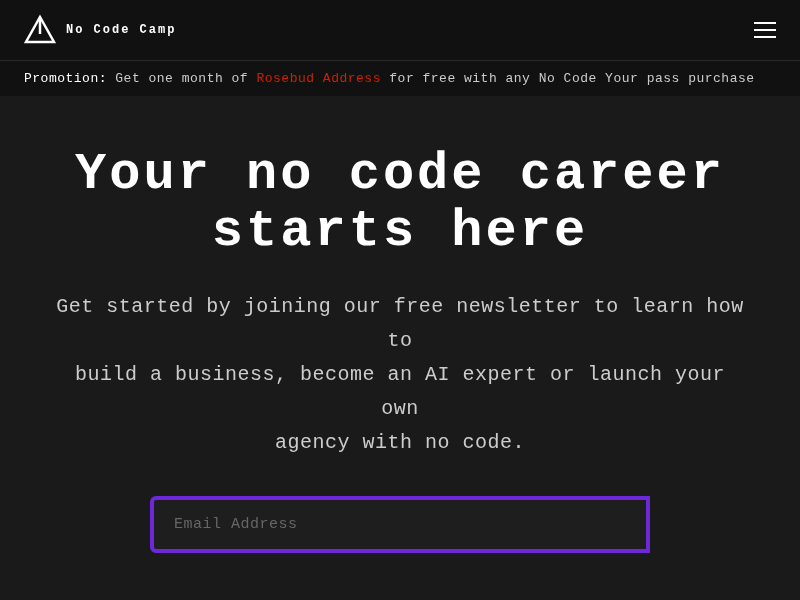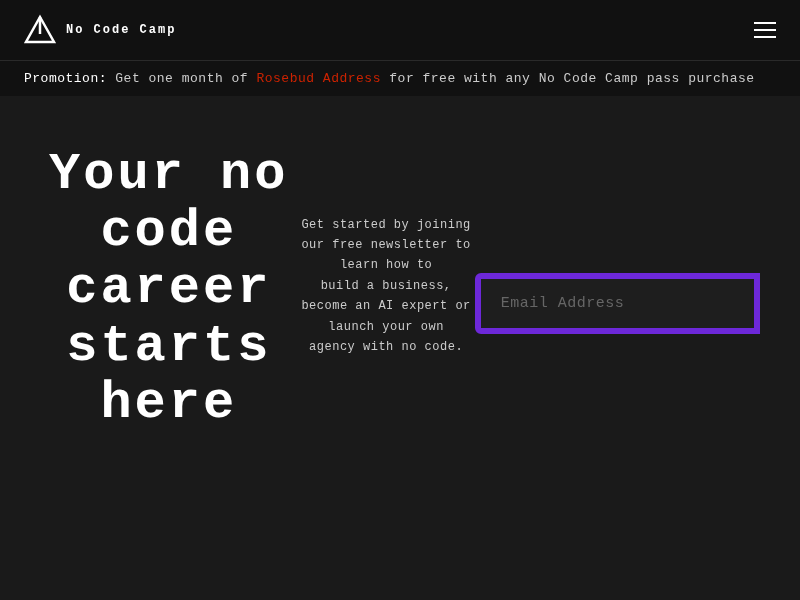--- a/index.html
+++ b/index.html
@@ -76,38 +76,39 @@
     }
 
     .promo-banner .promo-link {
       color: #cc2200;
       text-decoration: none;
     }
 
     
     .hero {
       display: flex;
+      flex-direction: column;
       align-items: center;
       justify-content: space-between;
       padding: 50px 40px 30px;
       text-align: center;
     }
 
     .hero-title {
       font-size: 52px;
       font-weight: 900;
       line-height: 1.1;
       letter-spacing: 3px;
       margin-bottom: 30px;
       font-family: 'Courier New', Courier, monospace;
       max-width: 720px;
     }
 
     .hero-subtitle {
-      font-size: 12px;
+      font-size: 20px;
       line-height: 1.7;
       color: #cccccc;
       max-width: 700px;
       margin-bottom: 36px;
       font-family: 'Courier New', Courier, monospace;
       letter-spacing: 0.5px;
     }
 
     
     .email-form {
@@ -116,21 +117,21 @@
       max-width: 500px;
     }
 
     .email-input {
       flex: 1;
       padding: 16px 20px;
       font-size: 15px;
       font-family: 'Courier New', Courier, monospace;
       background-color: #1e1e1e;
       color: #888888;
-      border: 6px solid #6d28d9;
+      border: 4px solid #6d28d9;
       border-radius: 6px 0 0 6px;
       outline: none;
       letter-spacing: 0.5px;
     }
 
     .email-input::placeholder {
       color: #666666;
     }
   </style>
 </head>
@@ -145,21 +146,21 @@
     <span class="logo-text">No  Code  Camp</span>
   </div>
   <div class="hamburger">
     <span></span>
     <span></span>
     <span></span>
   </div>
 </nav>
 
 <div class="promo-banner">
-  <span class="promo-label">Promotion:</span><span> Get one month of </span><a class="promo-link">Rosebud Address</a><span> for free with any No Code Camp pass purchase</span>
+  <span class="promo-label">Promotion:</span><span> Get one month of </span><a class="promo-link">Rosebud Address</a><span> for free with any No Code Your pass purchase</span>
 </div>
 
 <section class="hero">
   <h1 class="hero-title">
     <span>Your  no  code  career</span><br>
     <span>starts  here</span>
   </h1>
   <p class="hero-subtitle">Get started by joining our free newsletter to learn how to<br>build a business, become an AI expert or launch your own<br>agency with no code.</p>
   <div class="email-form">
     <input class="email-input" type="email" placeholder="Email Address" style="">

